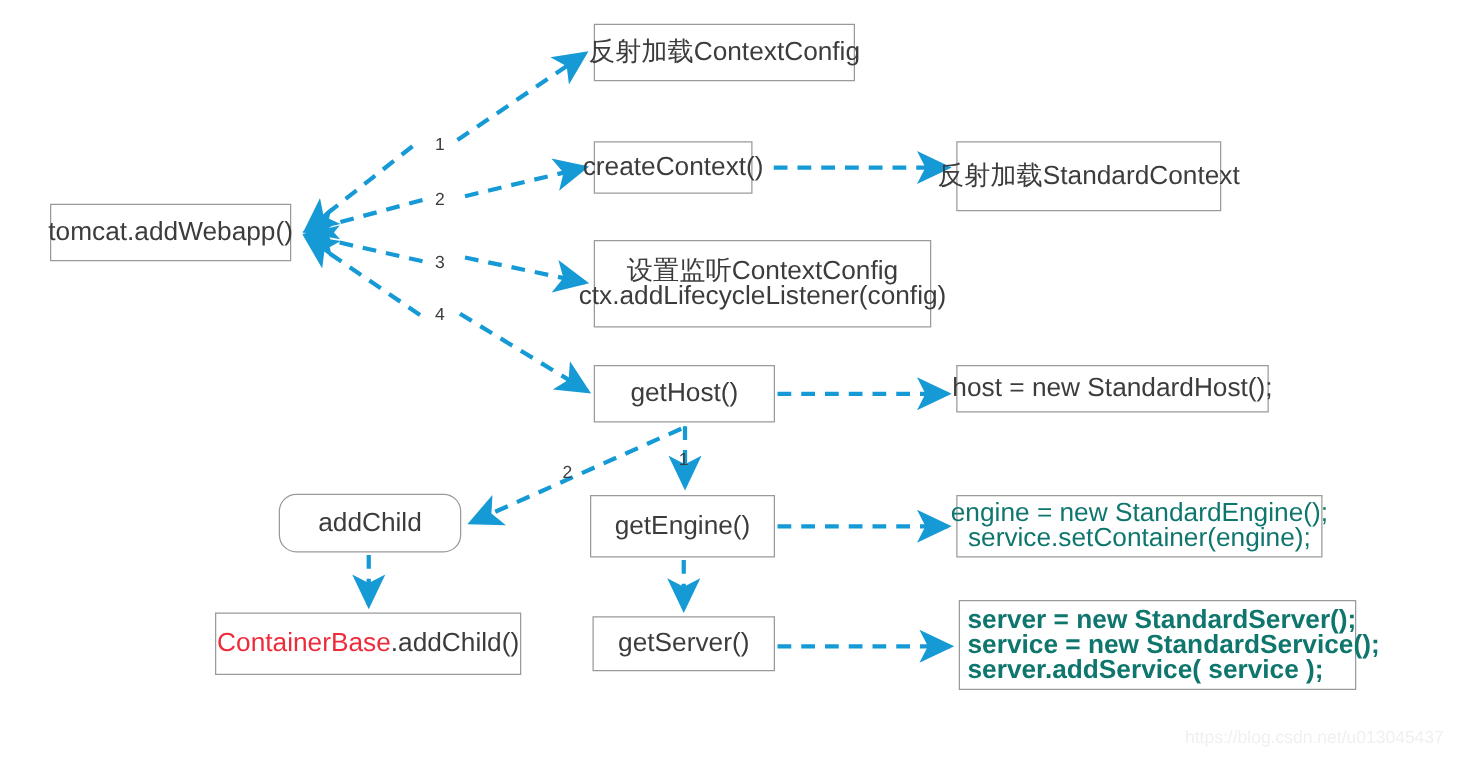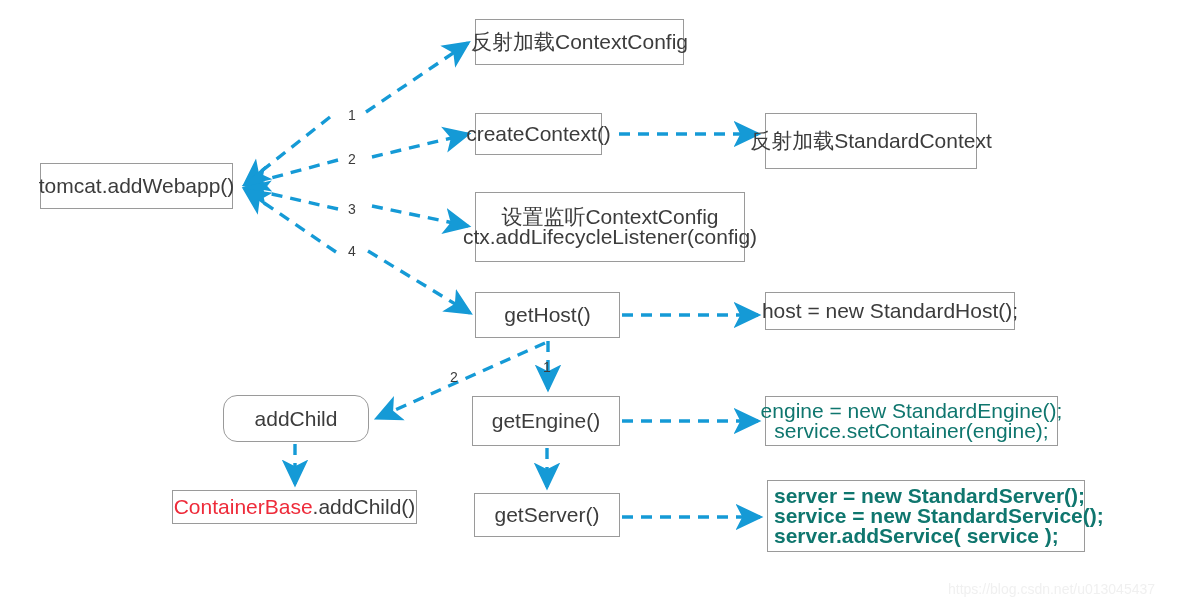--- a/index.html
+++ b/index.html
@@ -136,21 +136,21 @@
   </div>
 
   <div class="node" style="left:765px; top:292px; width:250px; height:38px;">
     <span class="line">host = new StandardHost();</span>
   </div>
 
   <div class="node" style="left:223px; top:395px; width:146px; height:47px;border-radius:14px;">
     <span class="line">addChild</span>
   </div>
 
-  <div class="node mixed" style="left:172px; top:490px; width:245px; height:34px;">
+  <div class="node mixed" style="left:172px; top:490px; width:245px; height:50px;">
     <span class="line"><span class="red-part">ContainerBase</span><span class="gray-part">.addChild()</span></span>
   </div>
 
   <div class="node" style="left:472px; top:396px; width:148px; height:50px;">
     <span class="line">getEngine()</span>
   </div>
 
   <div class="node red" style="left:765px; top:396px; width:293px; height:50px;">
     <span class="line">engine = new StandardEngine();</span>
     <span class="line">service.setContainer(engine);</span>

